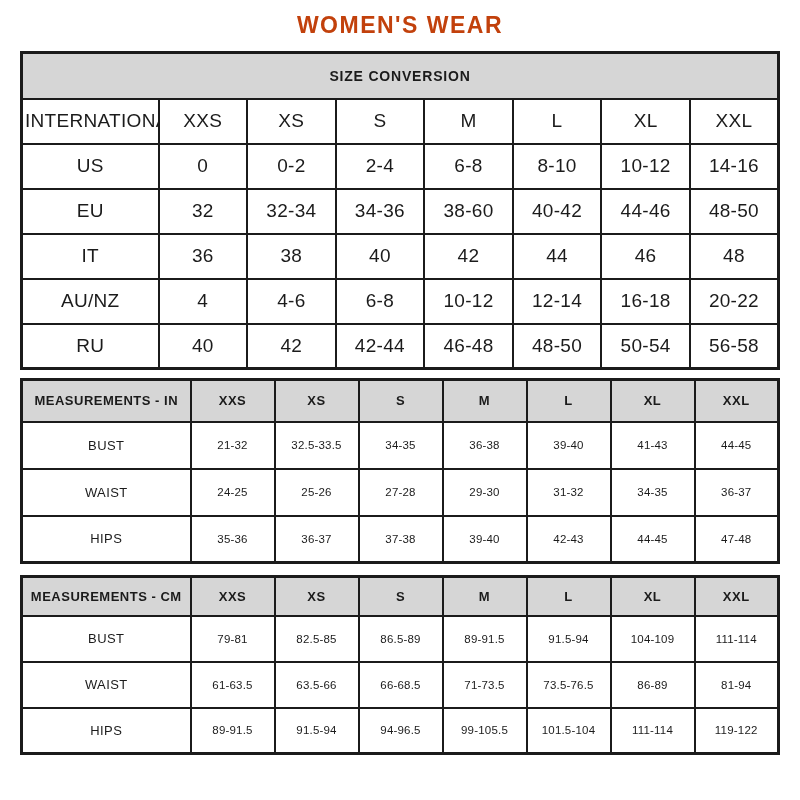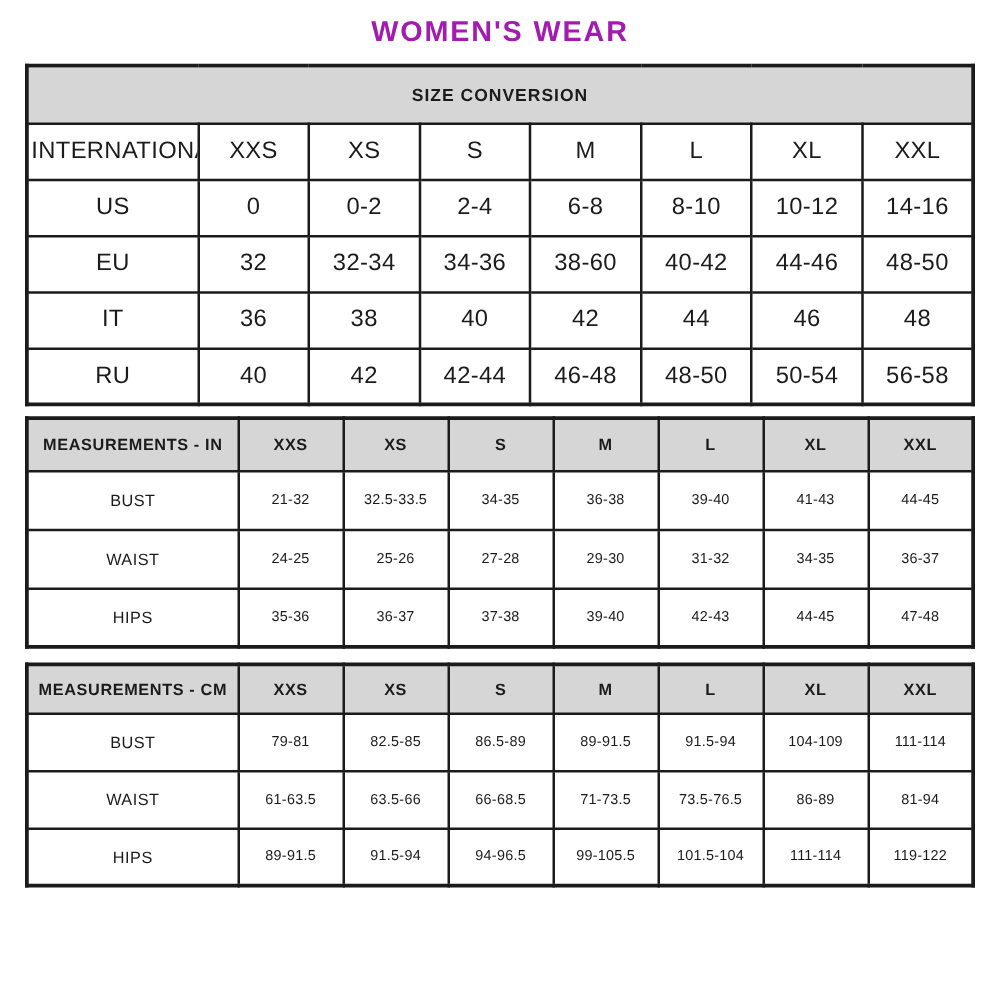--- a/index.html
+++ b/index.html
@@ -12,21 +12,21 @@
     color: #1b1b1b;
   }
   .page { padding-top: 10px; }
 
   .page-title {
     text-align: center;
     font-size: 23px;
     font-weight: bold;
     letter-spacing: 1.5px;
     margin: 2px 0 12px 0;
-    color: #a21caf;
+    color: #c2410c;
   }
 
   table.tbl {
     width: 760px;
     margin: 0 auto;
     border-collapse: collapse;
     table-layout: fixed;
     border: 3px solid #1b1b1b;
   }
   table.tbl td {
@@ -119,20 +119,30 @@
       </tr>
       <tr class="conv-row">
         <td class="row-label">IT</td>
         <td>36</td>
         <td>38</td>
         <td>40</td>
         <td>42</td>
         <td>44</td>
         <td>46</td>
         <td>48</td>
+      </tr>
+      <tr class="conv-row">
+        <td class="row-label">AU/NZ</td>
+        <td>4</td>
+        <td>4-6</td>
+        <td>6-8</td>
+        <td>10-12</td>
+        <td>12-14</td>
+        <td>16-18</td>
+        <td>20-22</td>
       </tr>
       <tr class="conv-row">
         <td class="row-label">RU</td>
         <td>40</td>
         <td>42</td>
         <td>42-44</td>
         <td>46-48</td>
         <td>48-50</td>
         <td>50-54</td>
         <td>56-58</td>

